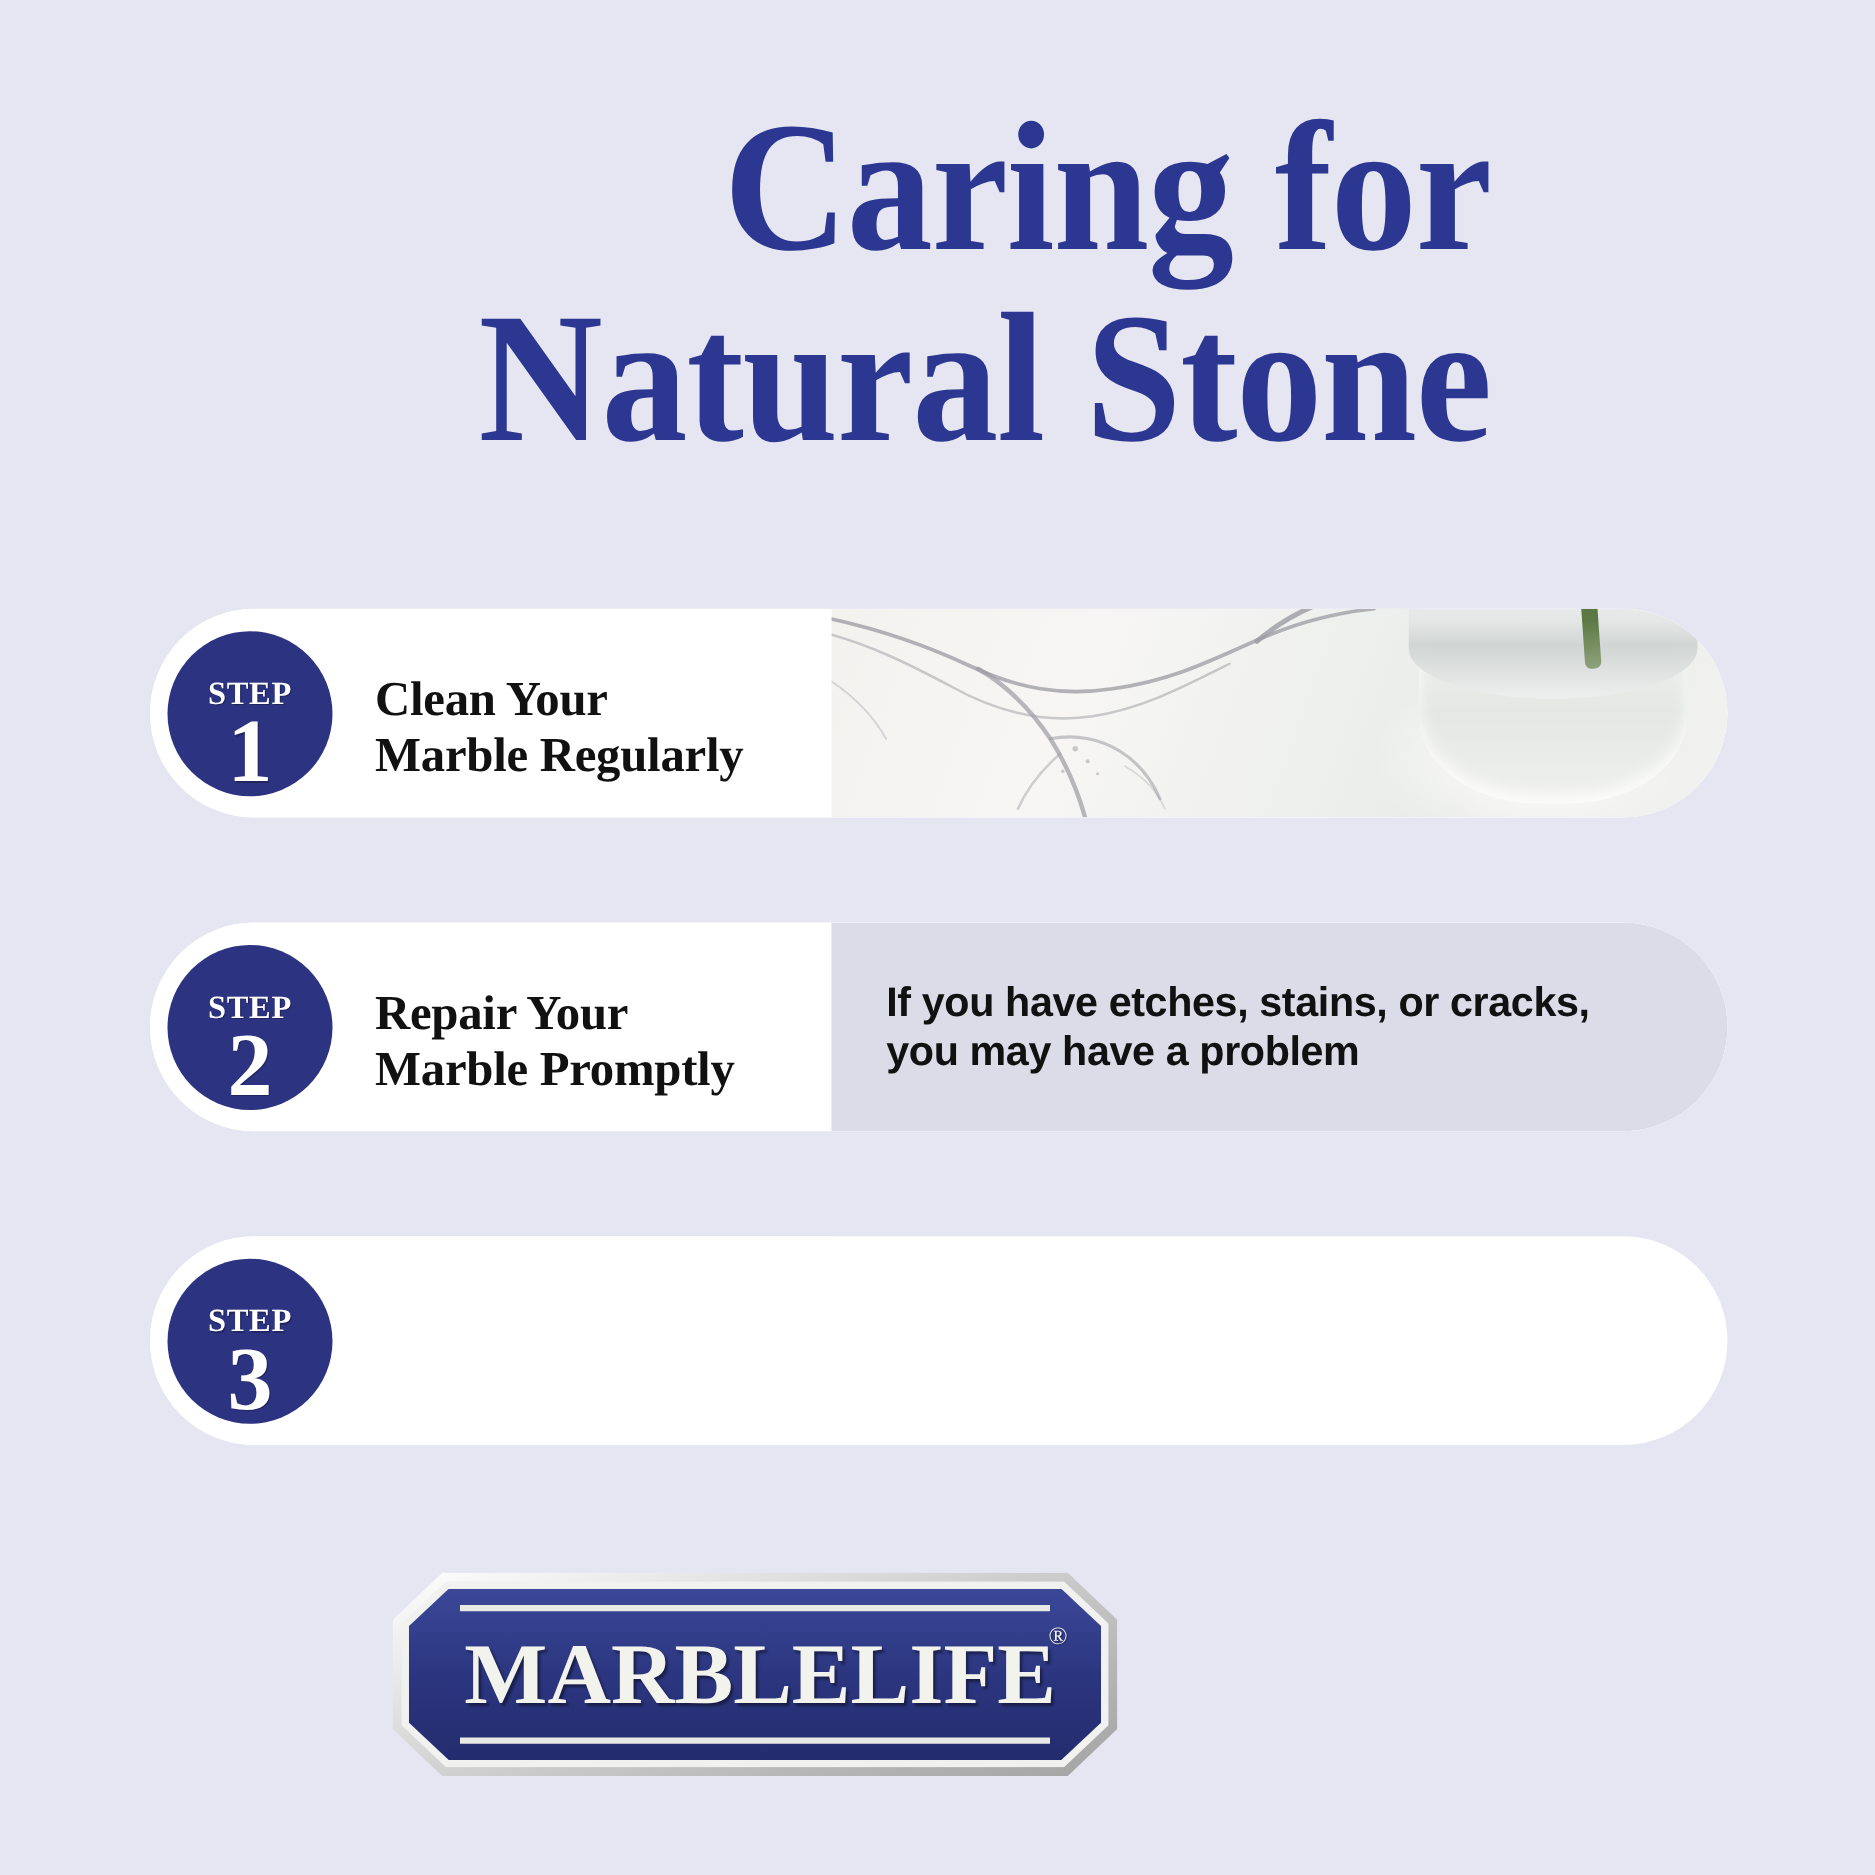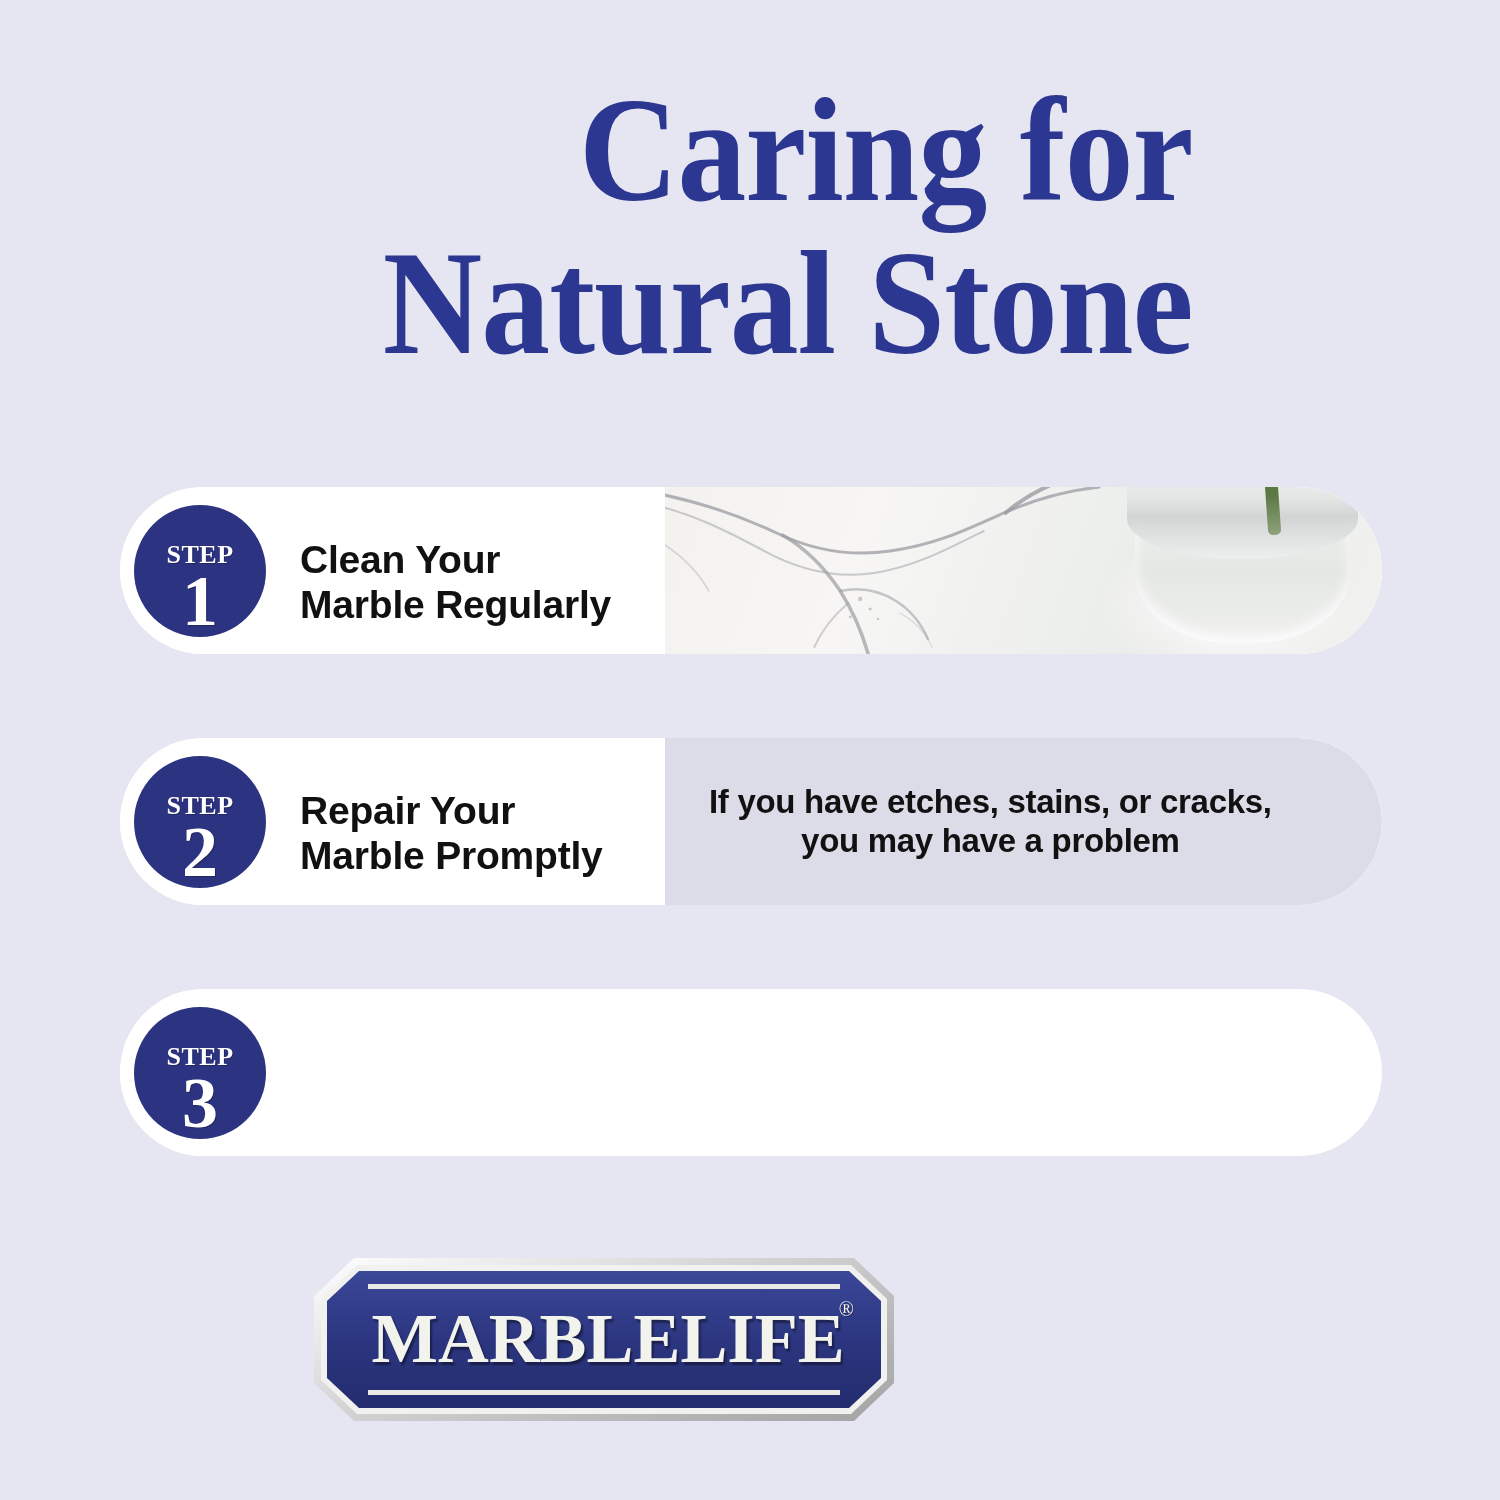--- a/index.html
+++ b/index.html
@@ -96,41 +96,40 @@
   .badge-num {
     font-family: "Liberation Serif", "DejaVu Serif", serif;
     font-weight: 700;
     font-size: 72px;
     margin-top: -4px;
     text-shadow: 1px 1px 0 rgba(0,0,0,0.25);
   }
 
   .step-title {
     margin-left: 34px;
-    font-family: Liberation Sans, sans-serif;
+    font-family: Liberation Serif, serif;
     font-weight: 700;
     font-size: 39px;
     line-height: 1.14;
     color: #111111;
     letter-spacing: -0.2px;
     white-space: pre-line;
     margin-top: 24px;
   }
 
   .card-right {
     flex: 1 1 auto;
     position: relative;
     display: flex;
     align-items: center;
   }
   .card-right.panel {
     background: #dcdbe8;
     border-top-right-radius: 84px;
     border-bottom-right-radius: 84px;
-    text-align: center;
   }
   .step-desc {
     margin-left: 44px;
     margin-right: 40px;
     font-family: "Liberation Sans", sans-serif;
     font-weight: 700;
     font-size: 33px;
     line-height: 1.18;
     color: #111111;
     letter-spacing: -0.3px;

